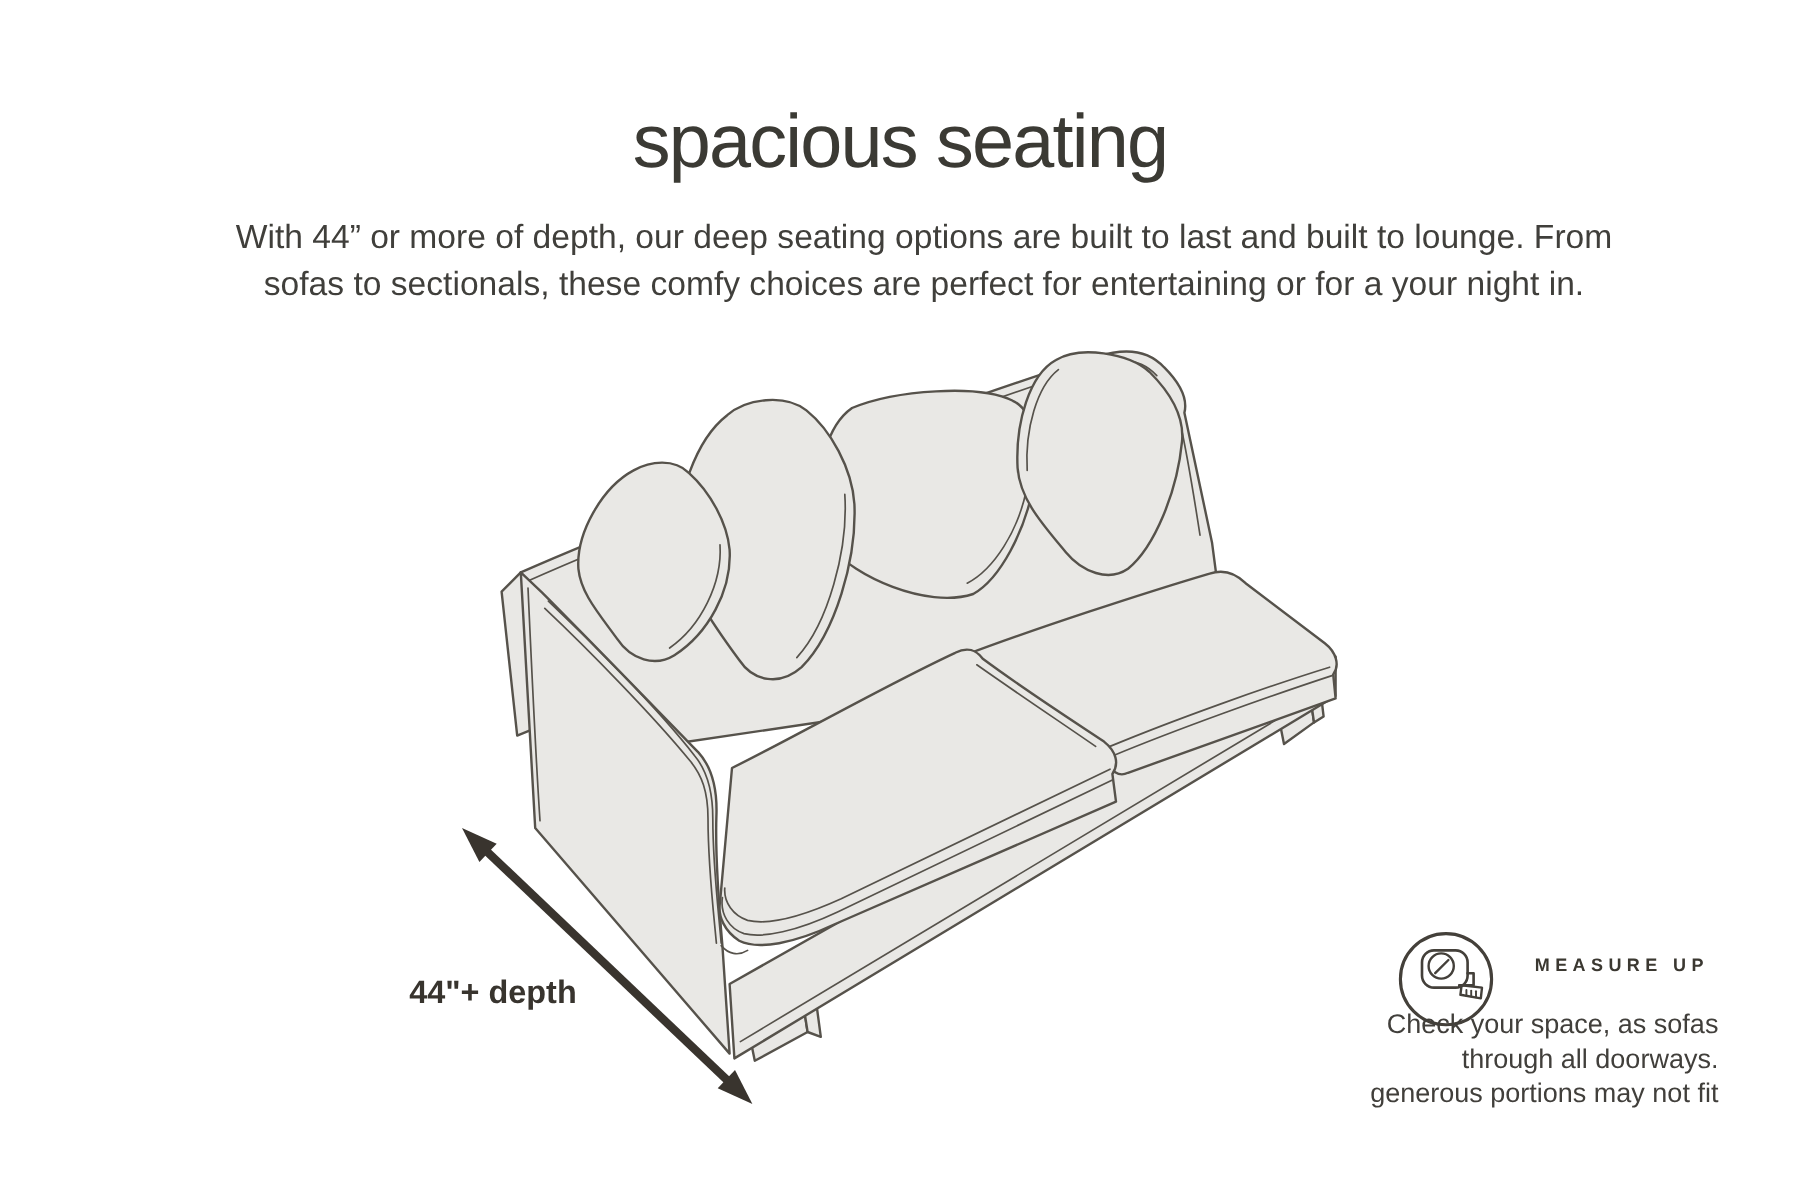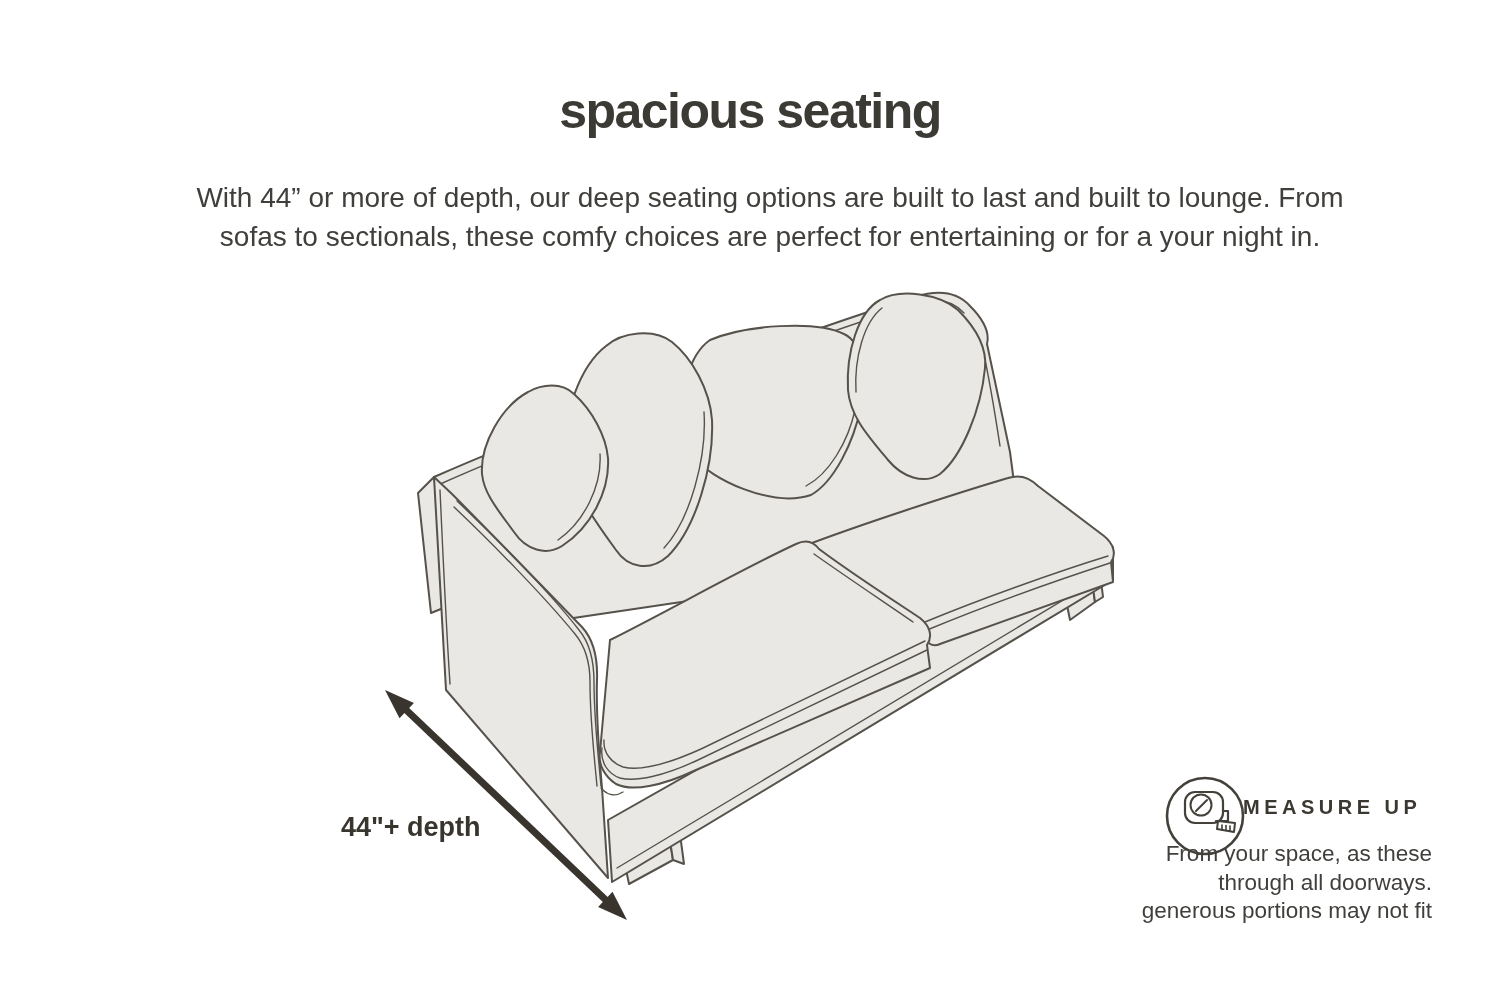--- a/index.html
+++ b/index.html
@@ -2,36 +2,36 @@
 <html><head>
 <meta charset="utf-8">
 <style>
   html,body{margin:0;padding:0;background:#ffffff;}
   .canvas{
     position:relative;width:1500px;height:1001px;background:#ffffff;overflow:hidden;
     font-family:"Liberation Sans", sans-serif;color:#3b3a34;
   }
   .page-title{
     position:absolute;left:0;top:82px;width:1500px;text-align:center;
-    font-size:50px;font-weight:bold;letter-spacing:-1.5px;color:#3b3a34;
+    font-size:63px;font-weight:normal;letter-spacing:-1.5px;color:#3b3a34;
   }
   .intro{
     position:absolute;left:0;top:178px;width:1500px;text-align:center;
     font-size:28px;line-height:39px;color:#403f3b;
   }
   .sofa-svg{position:absolute;left:410px;top:280px;}
   .arrow-svg{position:absolute;left:360px;top:660px;}
   .dim-label{
     position:absolute;left:341px;top:812px;
     font-size:27px;font-weight:bold;color:#38342e;white-space:nowrap;
   }
   .mu-icon{position:absolute;left:1158px;top:769px;}
   .mu-heading{
     position:absolute;left:1243px;top:796px;
-    font-size:20px;font-weight:bold;letter-spacing:4.5px;color:#3b3831;white-space:nowrap;
+    font-size:15px;font-weight:bold;letter-spacing:4.5px;color:#3b3831;white-space:nowrap;padding-left:36px;
   }
   .mu-note{
     position:absolute;right:68px;top:840px;width:360px;text-align:right;
     font-size:22.5px;line-height:28.5px;color:#413f3b;
   }
   .line{display:block;padding-left:40px;}
 </style>
 </head>
 <body>
 
@@ -112,19 +112,19 @@
       <circle cx="43" cy="36" r="10.5" stroke-width="2"></circle>
       <line x1="38" y1="42" x2="49" y2="31" stroke-width="2"></line>
       <path d="M 65,42 L 70,42 L 70,52 L 58,52" stroke-width="2.2"></path>
       <path d="M 60,52 L 77,54 L 76,63 L 59,60 Z" stroke-width="2"></path>
       <line x1="64" y1="56" x2="64" y2="61" stroke-width="1.6"></line>
       <line x1="68" y1="56.5" x2="68" y2="61.5" stroke-width="1.6"></line>
       <line x1="72" y1="57" x2="72" y2="62" stroke-width="1.6"></line>
     </svg>
     <div class="mu-heading">MEASURE UP</div>
     <div class="mu-note">
-      <span class="line">From your space, as these</span>
+      <span class="line">Check your space, as sofas</span>
       <span class="line">through all doorways.</span>
       <span class="line">generous portions may not fit</span>
     </div>
   </div>
 
 </div>
 
 </body></html>

